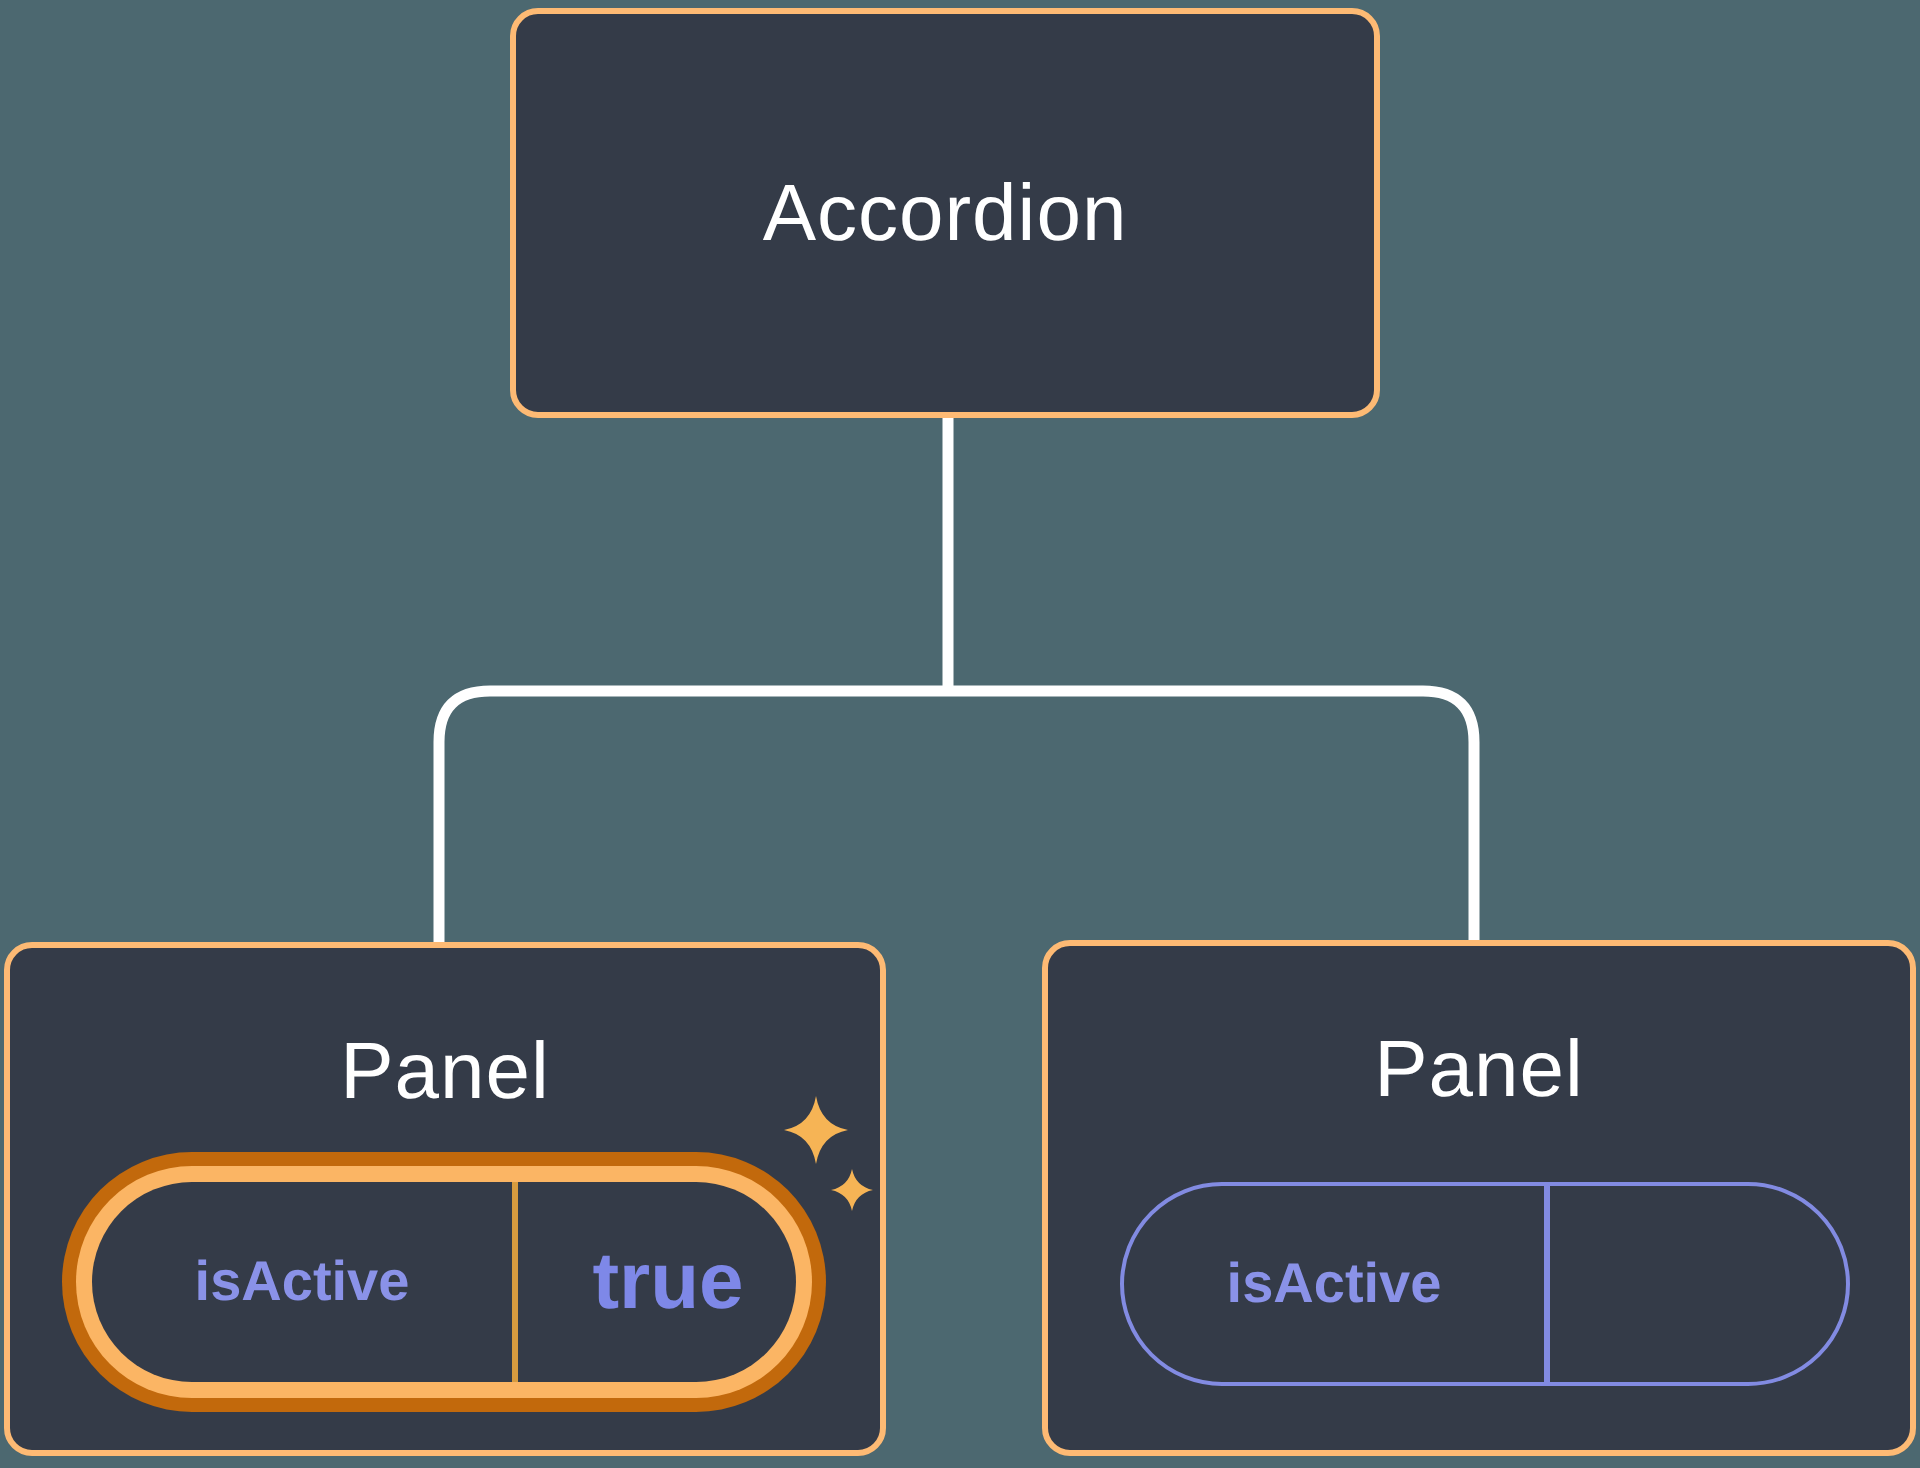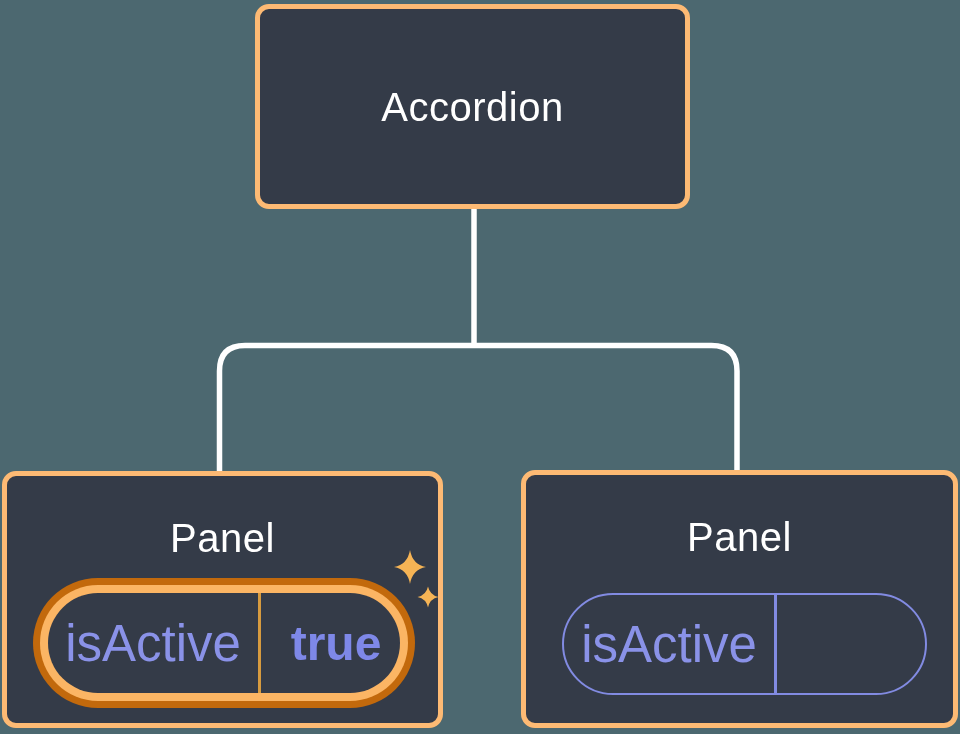--- a/index.html
+++ b/index.html
@@ -9,21 +9,21 @@
   }
   .canvas {
     position: relative; width: 960px; height: 734px;
     background: #4C6870;
   }
   .connectors { position: absolute; left: 0; top: 0; }
   .connectors path { stroke: #FFFFFF; stroke-width: 5.5; fill: none; }
 
   .node {
     position: absolute; box-sizing: border-box;
-    background: #343B48; border: 5px solid #fdba74; border-radius: 14px;
+    background: #343B48; border: 3px solid #fdba74; border-radius: 14px;
   }
   .node-title {
     color: #FFFFFF; font-size: 40px; font-weight: 500; letter-spacing: 0.5px;
     line-height: 1.1; white-space: nowrap;
   }
   .root-node {
     left: 255px; top: 4px; width: 435px; height: 205px;
     display: flex; align-items: center; justify-content: center;
   }
   .panel-node { display: flex; flex-direction: column; align-items: center; }
@@ -56,22 +56,22 @@
     display: flex; align-items: stretch; overflow: hidden;
   }
   .pill-purple .cell-name  { width: 210px; }
   .pill-purple .cell-value { flex: 1; }
   .pill-purple .divider { width: 2.5px; background: #828BE2; }
 
   .cell {
     display: flex; align-items: center; justify-content: center;
     white-space: nowrap;
   }
-  .prop-name  { color: #8A92E8; font-size: 51px; font-weight: 400; }
-  .prop-value { color: #8A92E8; font-size: 48px; font-weight: 400; padding-left: 11px; }
+  .prop-name  { color: #8A92E8; font-size: 28px; font-weight: 700; }
+  .prop-value { color: #8A92E8; font-size: 40px; font-weight: 400; padding-left: 11px; }
   .prop-value.bold { color: #7E88E8; font-weight: 700; }
 
   .sparkles { position: absolute; left: 376px; top: 69px; }
   .sparkles path { fill: #F6B455; }
 </style>
 </head>
 <body>
 
 <div class="canvas">
 

